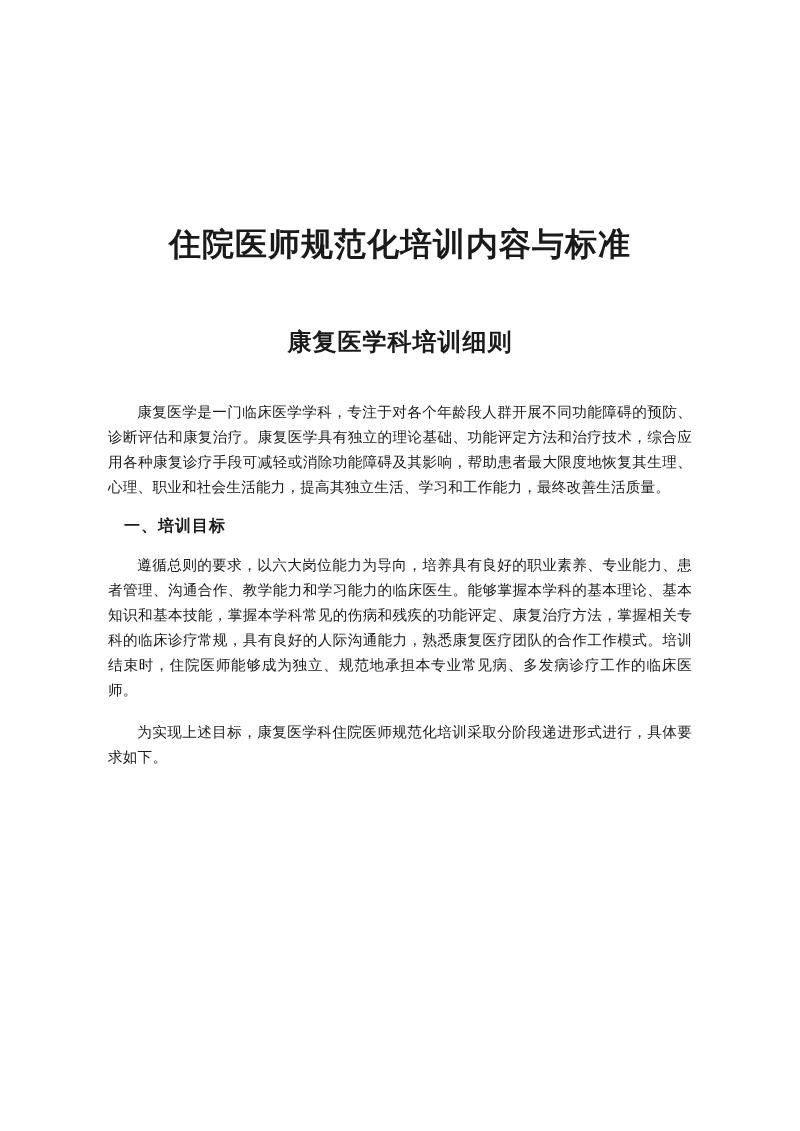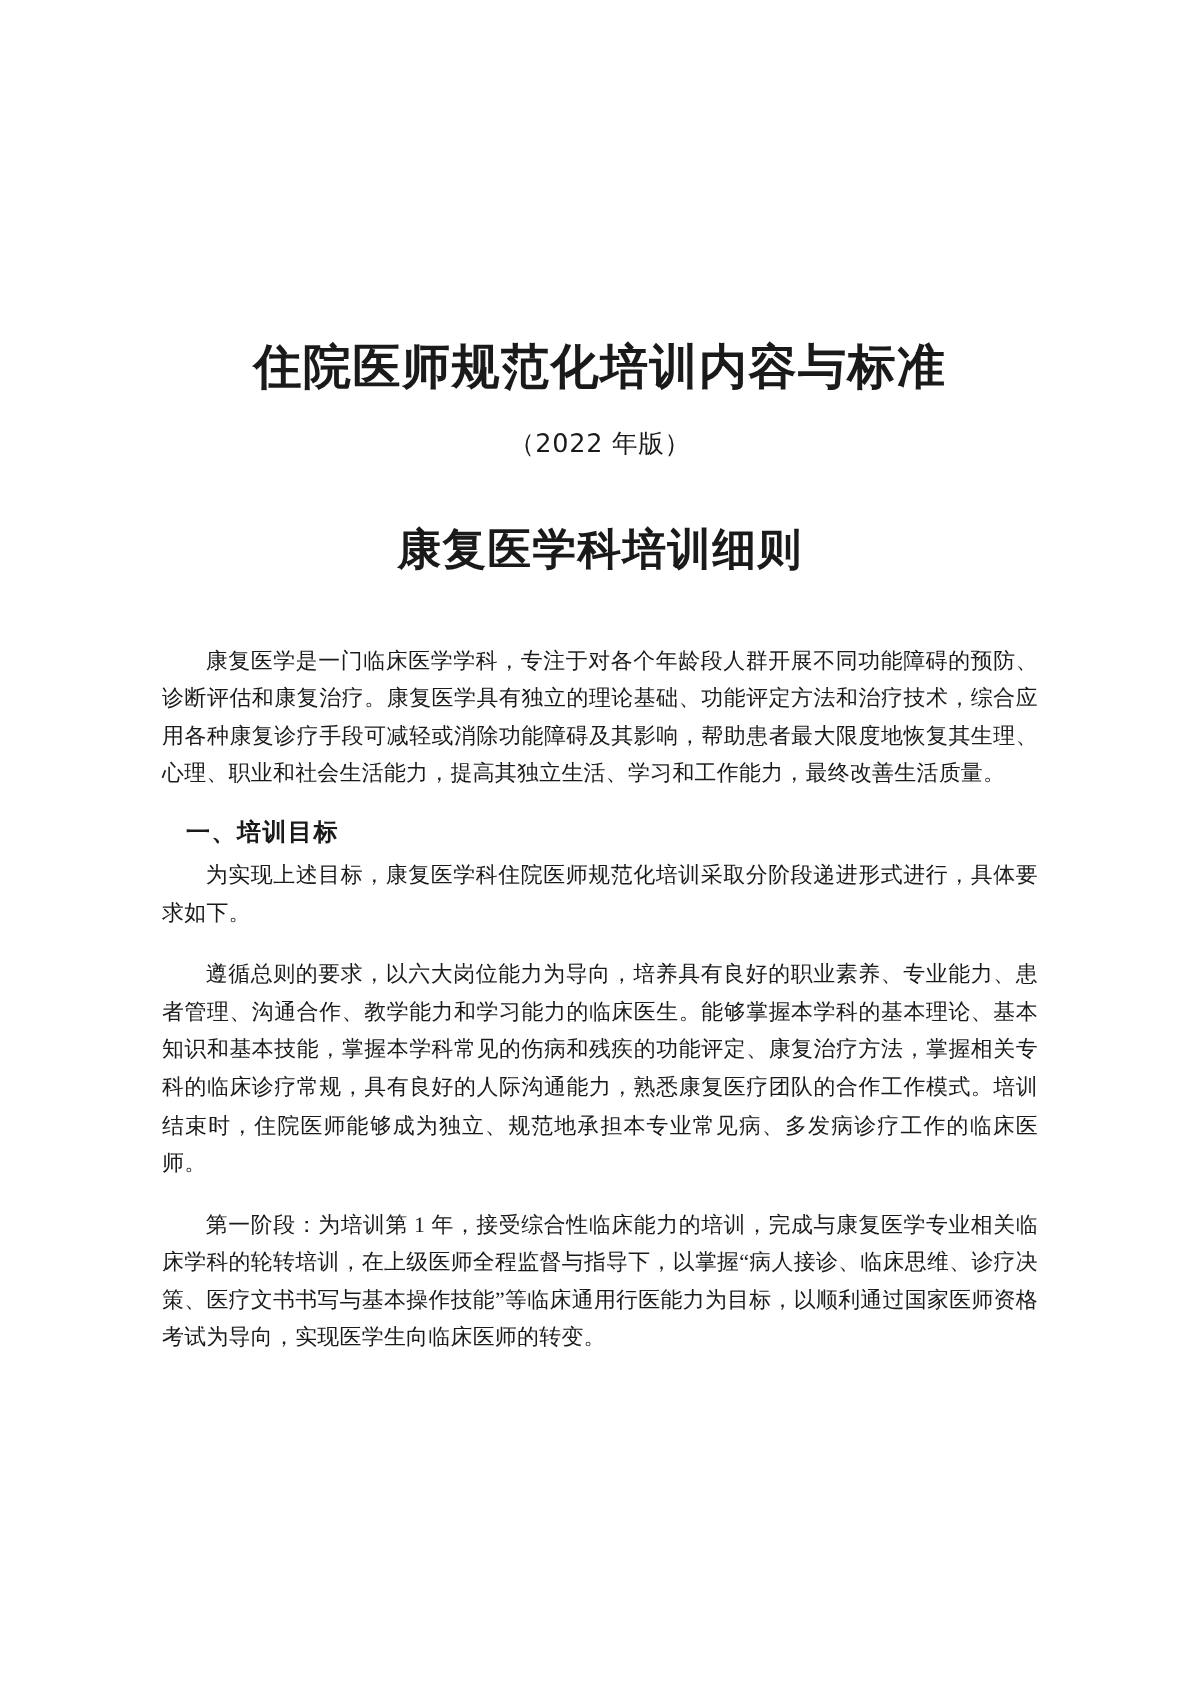--- a/index.html
+++ b/index.html
@@ -33,23 +33,23 @@
   }
   .title-sub {
     text-align: center;
     font-size: 17px;
     margin-top: 18px;
     letter-spacing: 0.5px;
     font-family: "DejaVu Sans", "Liberation Sans", sans-serif;
   }
   .title-section {
     text-align: center;
-    font-size: 29px;
+    font-size: 24px;
     font-weight: bold;
-    margin-top: 40px;
+    margin-top: 60px;
     letter-spacing: 1px;
     font-family: "DejaVu Serif", "Liberation Serif", serif;
   }
   .body-block {
     margin-top: 42px;
   }
   p.para {
     margin: 16px;
     font-size: 14.6px;
     line-height: 1.72;
@@ -69,26 +69,24 @@
     letter-spacing: 1px;
     font-family: "DejaVu Serif", "Liberation Serif", serif;
   }
 </style>
 </head>
 <body>
 
 <div class="page">
 
   <div class="title-main">住院医师规范化培训内容与标准</div>
-  <div class="title-sub">（2022 年版）</div>
   <div class="title-section">康复医学科培训细则</div>
 
   <div class="body-block">
     <p class="para">康复医学是一门临床医学学科，专注于对各个年龄段人群开展不同功能障碍的预防、诊断评估和康复治疗。康复医学具有独立的理论基础、功能评定方法和治疗技术，综合应用各种康复诊疗手段可减轻或消除功能障碍及其影响，帮助患者最大限度地恢复其生理、心理、职业和社会生活能力，提高其独立生活、学习和工作能力，最终改善生活质量。</p>
 
     <h2 class="heading">一、培训目标</h2>
 
+    <p class="para">遵循总则的要求，以六大岗位能力为导向，培养具有良好的职业素养、专业能力、患者管理、沟通合作、教学能力和学习能力的临床医生。能够掌握本学科的基本理论、基本知识和基本技能，掌握本学科常见的伤病和残疾的功能评定、康复治疗方法，掌握相关专科的临床诊疗常规，具有良好的人际沟通能力，熟悉康复医疗团队的合作工作模式。培训结束时，住院医师能够成为独立、规范地承担本专业常见病、多发病诊疗工作的临床医师。</p>
     <p class="para tight">为实现上述目标，康复医学科住院医师规范化培训采取分阶段递进形式进行，具体要求如下。</p>
-    <p class="para">遵循总则的要求，以六大岗位能力为导向，培养具有良好的职业素养、专业能力、患者管理、沟通合作、教学能力和学习能力的临床医生。能够掌握本学科的基本理论、基本知识和基本技能，掌握本学科常见的伤病和残疾的功能评定、康复治疗方法，掌握相关专科的临床诊疗常规，具有良好的人际沟通能力，熟悉康复医疗团队的合作工作模式。培训结束时，住院医师能够成为独立、规范地承担本专业常见病、多发病诊疗工作的临床医师。</p>
-    <p class="para tight">第一阶段：为培训第 1 年，接受综合性临床能力的培训，完成与康复医学专业相关临床学科的轮转培训，在上级医师全程监督与指导下，以掌握“病人接诊、临床思维、诊疗决策、医疗文书书写与基本操作技能”等临床通用行医能力为目标，以顺利通过国家医师资格考试为导向，实现医学生向临床医师的转变。</p>
   </div>
 
 </div>
 
 </body></html>

